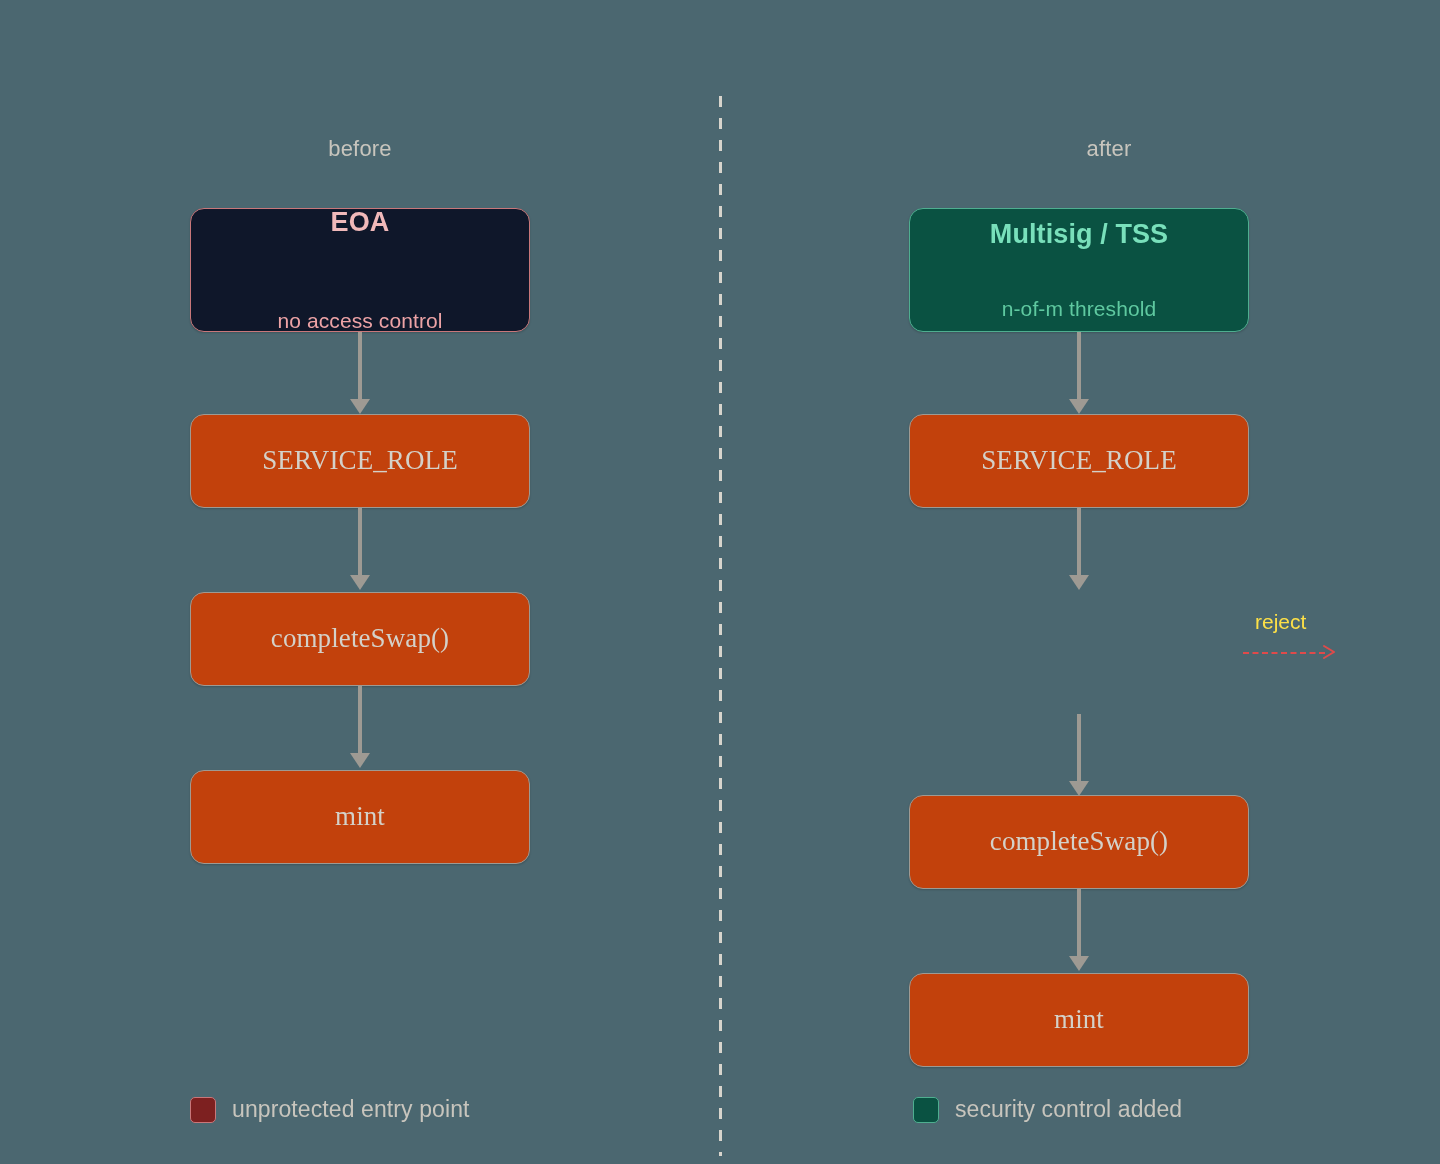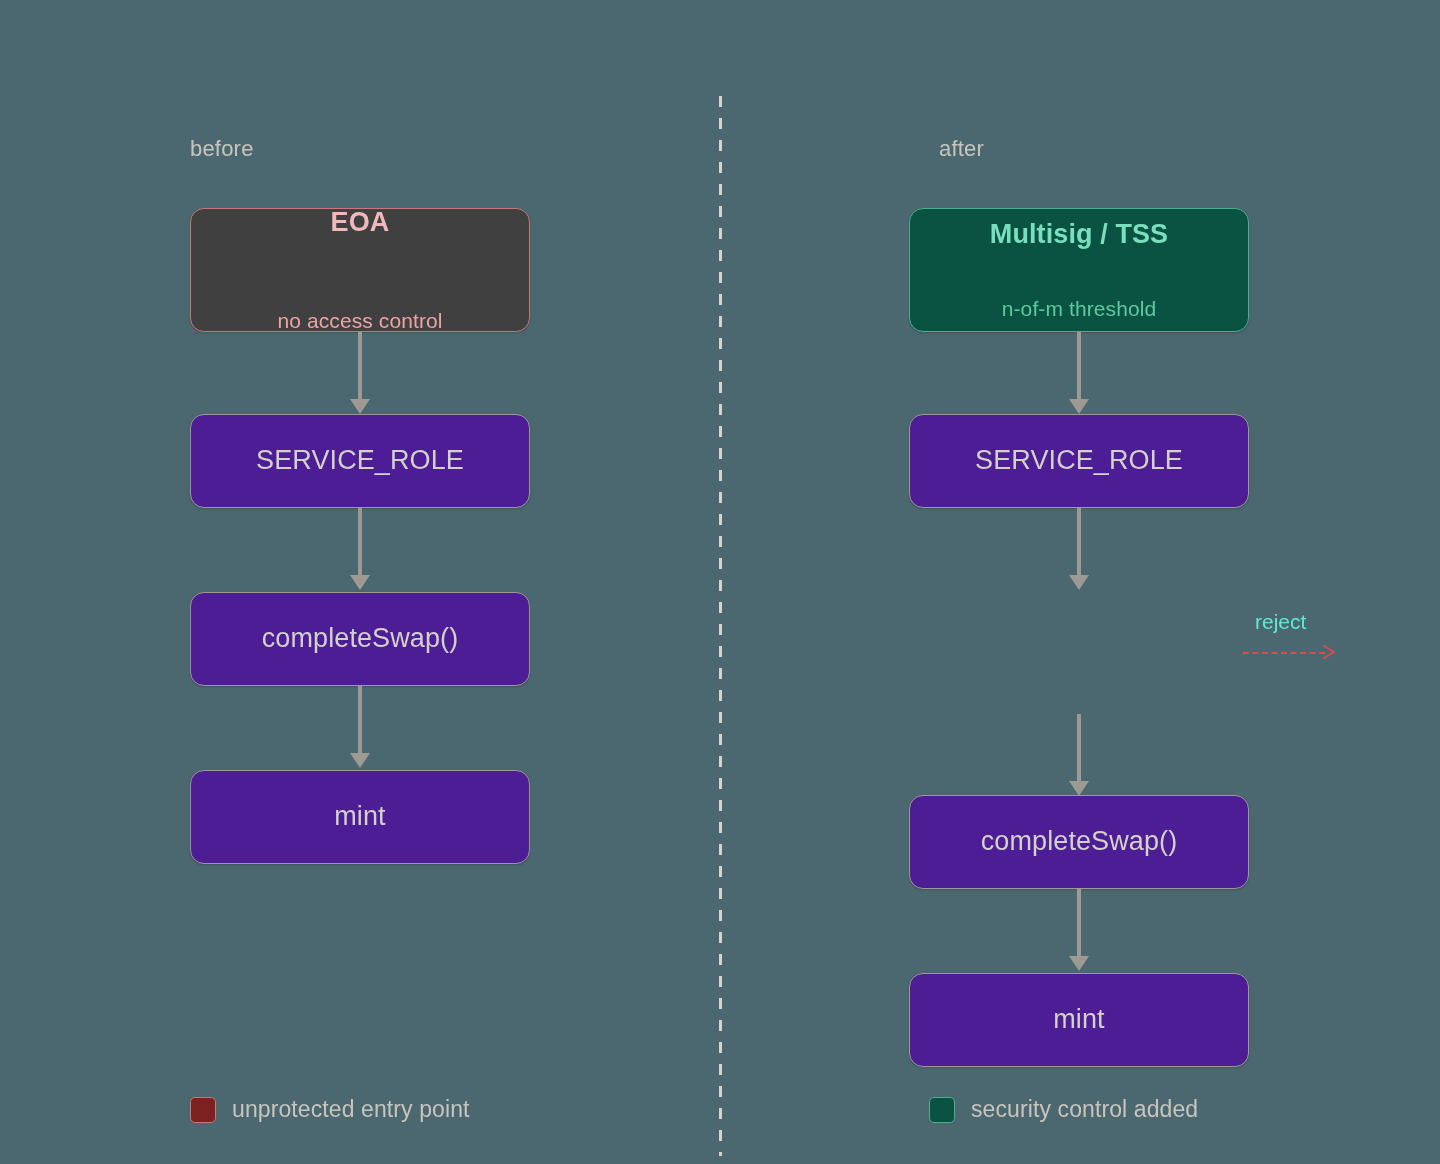--- a/index.html
+++ b/index.html
@@ -34,20 +34,21 @@
       rgba(0,0,0,0) 11px, rgba(0,0,0,0) 22px
     );
     background-size: 3px 22px;
     background-repeat: repeat-y;
   }
 
   
   .col-header {
     position: absolute;
     width: 340px;
+    text-align: center;
     font-size: 22px;
     color: #c8c5bd;
     letter-spacing: 0.2px;
     top: 136px;
   }
   .col-header.left  { left: 190px; }
   .col-header.right { left: 939px; }
 
   
   .node {
@@ -68,27 +69,28 @@
     letter-spacing: 0.1px;
   }
   .node .sub {
     font-size: 21px;
     line-height: 1.1;
     margin-top: 24px;
     letter-spacing: 0.1px;
   }
 
   .node.gray {
-    background: #4c1d95;
+    background: #c2410c;
     border: 1.5px solid #9e9a93;
+    font-family: Liberation Serif, serif;
   }
   .node.gray .title { color: #d4d1c9; font-weight: 400; }
 
   .node.red {
-    background: #404040;
+    background: #0f172a;
     border: 1.5px solid #c9777a;
     gap: 47px;
   }
   .node.red .title { color: #f0b9ba; font-weight: 700; }
   .node.red .sub   { color: #eda3a6; font-weight: 400; }
 
   .node.green {
     background: #0a5242;
     border: 1.5px solid #4fae90;
     gap: 24px;
@@ -124,21 +126,21 @@
     left: 1243px;
     top: 610px;
     width: 110px;
     height: 60px;
   }
   .reject-label {
     position: absolute;
     left: 12px;
     top: 0;
     font-size: 21px;
-    color: #5eead4;
+    color: #fde047;
     white-space: nowrap;
   }
   .reject-line {
     position: absolute;
     left: 0;
     top: 42px;
     width: 82px;
     height: 0;
     border-top: 2px dashed #e04a4a;
   }
@@ -153,21 +155,21 @@
 
   
   .legend {
     position: absolute;
     display: flex;
     align-items: center;
     gap: 16px;
     top: 1096px;
   }
   .legend.left  { left: 190px; }
-  .legend.right { left: 913px; margin-left: 16px; }
+  .legend.right { left: 913px; }
   .legend .swatch {
     width: 26px;
     height: 26px;
     border-radius: 5px;
     box-sizing: border-box;
   }
   .legend .swatch.red   { background: #7d2020; border: 1.5px solid #c9777a; }
   .legend .swatch.green { background: #0a5242; border: 1.5px solid #4fae90; }
   .legend .legend-label {
     font-size: 23px;

